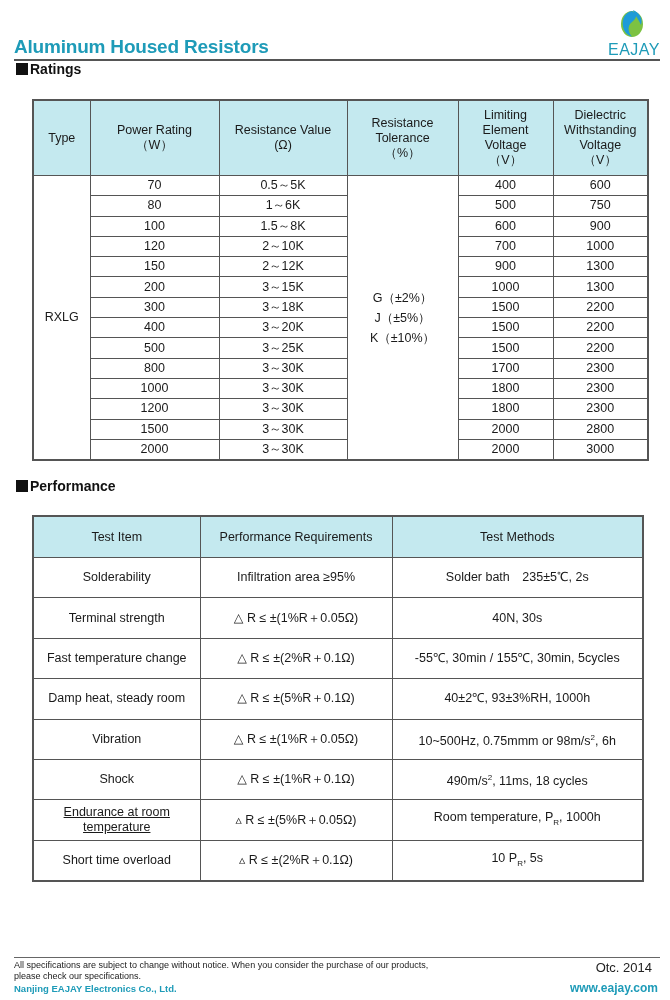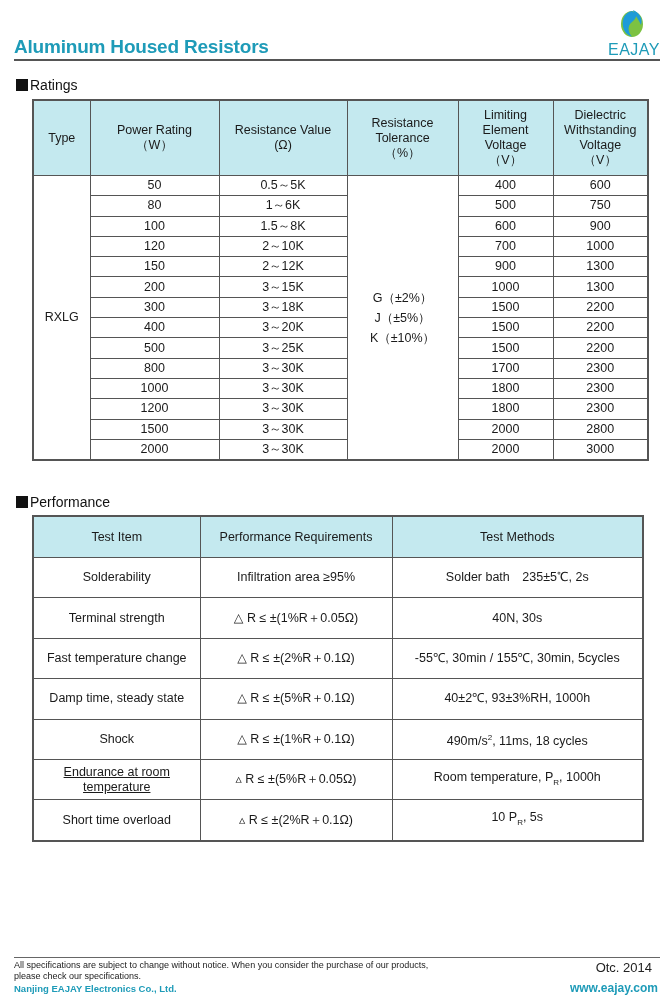--- a/index.html
+++ b/index.html
@@ -3,21 +3,21 @@
 <meta charset="utf-8">
 <style>
   html, body { margin: 0; padding: 0; background: #ffffff; }
   body { width: 670px; height: 1000px; position: relative; overflow: hidden;
          font-family: "Liberation Sans", sans-serif; color: #1a1a1a; }
   .title { position: absolute; left: 14px; top: 36px; font-size: 19px; font-weight: bold; color: #1e9bb8; letter-spacing: -0.2px; }
   .logo { position: absolute; left: 606px; top: 6px; width: 54px; height: 54px; }
   .logo-mark { position: absolute; left: 13px; top: 2px; width: 26px; height: 30px; }
   .logo-text { position: absolute; left: 0; top: 35px; width: 56px; text-align: center; font-size: 16px; color: #1e9bb8; letter-spacing: 0.5px; }
   .rule-top { position: absolute; left: 14px; top: 59px; width: 646px; height: 2px; background: #555; }
-  .section { position: absolute; left: 16px; font-size: 14px; font-weight: normal; color: #111; display: flex; align-items: center; margin-top: 16px; }
+  .section { position: absolute; left: 16px; font-size: 14px; font-weight: bold; color: #111; display: flex; align-items: center; }
   .section .sq { width: 12px; height: 12px; background: #111; margin-right: 2px; display: inline-block; }
   table { position: absolute; border-collapse: collapse; table-layout: fixed; }
   td, th { border: 1px solid #555; text-align: center; vertical-align: middle; font-weight: normal; padding: 0; font-size: 12.5px; color: #1a1a1a; }
   th { background: #c4e9ef; line-height: 15px; }
   #ratings { left: 32px; top: 99px; width: 615px; border: 2px solid #555; }
   #ratings th { height: 74px; }
   #ratings td { height: 19.3px; line-height: 19px; }
   #perf { left: 32px; top: 515px; width: 610px; border: 2px solid #555; }
   #perf th { height: 40px; margin-top: 34px; }
   #perf td { height: 39.4px; line-height: 15px; }
@@ -88,21 +88,21 @@
           <span class="hdr-line">Dielectric</span>
           <span class="hdr-line">Withstanding</span>
           <span class="hdr-line">Voltage</span>
           <span class="hdr-line">（V）</span>
         </th>
       </tr>
   </thead>
   <tbody id="ratings-body">
       <tr>
         <td rowspan="14">RXLG</td>
-        <td>50</td>
+        <td>70</td>
         <td>0.5～5K</td>
         <td rowspan="14">
           <span class="tol-line">G（±2%）</span>
           <span class="tol-line">J（±5%）</span>
           <span class="tol-line">K（±10%）</span>
         </td>
         <td>400</td>
         <td>600</td>
       </tr>
       <tr>
@@ -214,23 +214,28 @@
         <td>Terminal strength</td>
         <td>△ R ≤ ±(1%R＋0.05Ω)</td>
         <td><span>40N, 30s</span></td>
       </tr>
       <tr>
         <td>Fast temperature change</td>
         <td>△ R ≤ ±(2%R＋0.1Ω)</td>
         <td><span>-55℃, 30min / 155℃, 30min, 5cycles</span></td>
       </tr>
       <tr>
-        <td>Damp time, steady state</td>
+        <td>Damp heat, steady room</td>
         <td>△ R ≤ ±(5%R＋0.1Ω)</td>
         <td><span>40±2℃, 93±3%RH, 1000h</span></td>
+      </tr>
+      <tr>
+        <td>Vibration</td>
+        <td>△ R ≤ ±(1%R＋0.05Ω)</td>
+        <td><span>10~500Hz, 0.75mmm or 98m/s</span><sup>2</sup><span>, 6h</span></td>
       </tr>
       <tr>
         <td>Shock</td>
         <td>△ R ≤ ±(1%R＋0.1Ω)</td>
         <td><span>490m/s</span><sup>2</sup><span>, 11ms, 18 cycles</span></td>
       </tr>
       <tr>
         <td style="padding: 0px 18px; text-decoration: underline;">Endurance at room temperature</td>
         <td>▵ R ≤ ±(5%R＋0.05Ω)</td>
         <td><span>Room temperature, P</span><sub>R</sub><span>, 1000h</span></td>

